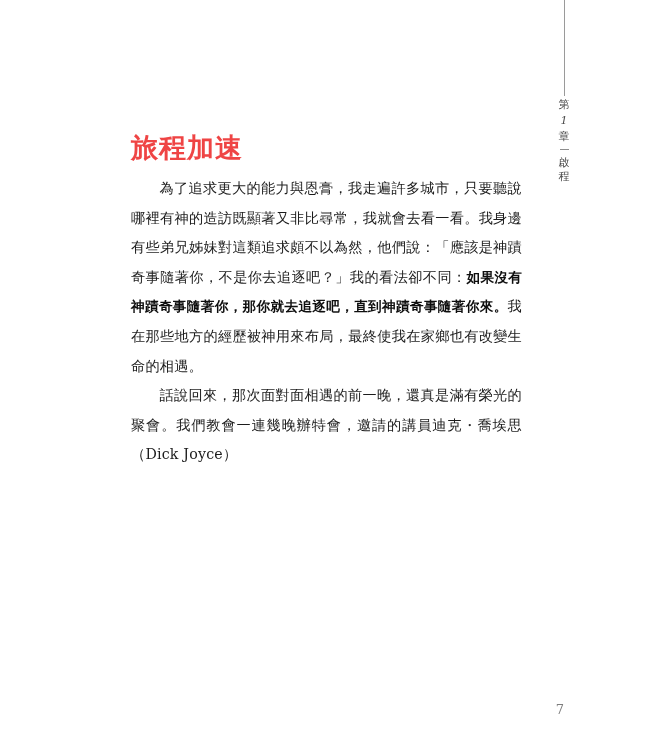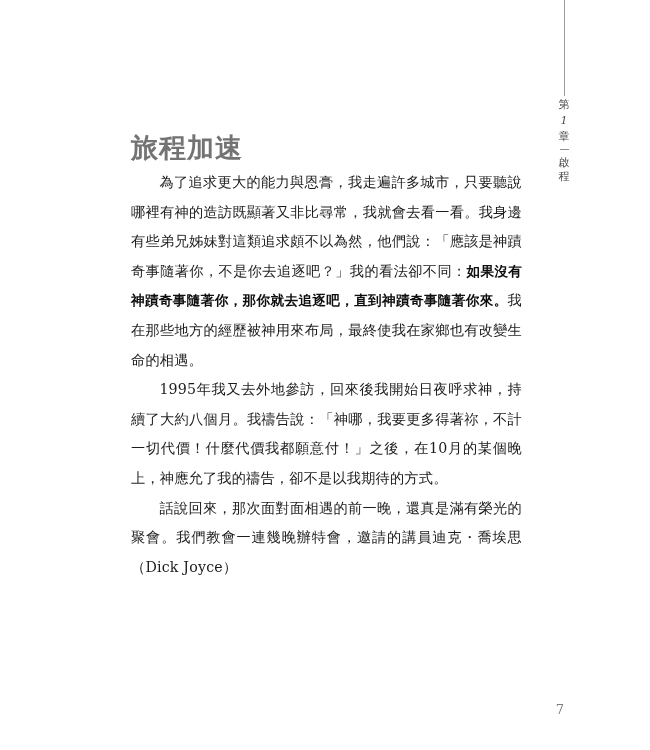--- a/index.html
+++ b/index.html
@@ -69,33 +69,33 @@
   
   #chapter-title {
     position: absolute;
     left: 131px;
     top: 113px;
     font-family: "DejaVu Sans", "Liberation Sans", sans-serif;
     font-weight: 700;
     font-size: 27px;
     line-height: 34px;
     letter-spacing: 1px;
-    color: #737373;
+    color: #ef4444;
     white-space: nowrap;
   }
 
   
   #body-column {
     position: absolute;
     left: 131px;
     top: 166px;
     width: 391px;
   }
   #body-column p {
-    margin: 2px 0 0 0;
+    margin: 8px 0 0 0;
     text-indent: 2em;
     font-family: "DejaVu Serif", "Liberation Serif", serif;
     font-size: 14.2px;
     line-height: 29.6px;
     color: #1c1c1c;
     text-align: justify;
     text-justify: inter-character;
     letter-spacing: 0.2px;
     word-break: break-all;
   }
@@ -134,19 +134,18 @@
     <span class="rh-num">1</span>
     <span class="rh-char">章</span>
     <div class="rh-dash"></div>
     <span class="rh-char">啟程</span>
   </div>
 
   <h1 id="chapter-title">旅程加速</h1>
 
   <div id="body-column">
     <p><span>為了追求更大的能力與恩膏，我走遍許多城市，只要聽說哪裡有神的造訪既顯著又非比尋常，我就會去看一看。我身邊有些弟兄姊妹對這類追求頗不以為然，他們說：「應該是神蹟奇事隨著你，不是你去追逐吧？」我的看法卻不同：</span><strong>如果沒有神蹟奇事隨著你，那你就去追逐吧，直到神蹟奇事隨著你來。</strong><span>我在那些地方的經歷被神用來布局，最終使我在家鄉也有改變生命的相遇。</span></p>
-    <p><span>1995年我又去外地參訪，回來後我開始日夜呼求神，持續了大約八個月。我禱告說：「神哪，我要更多得著祢，不計一切代價！什麼代價我都願意付！」之後，在10月的某個晚上，神應允了我的禱告，卻不是以我期待的方式。</span></p>
     <p><span>話說回來，那次面對面相遇的前一晚，還真是滿有榮光的聚會。我們教會一連幾晚辦特會，邀請的講員迪克・喬埃思（Dick Joyce）</span></p>
   </div>
 
   <div id="folio">7</div>
 
 </div>
 
 </body></html>

